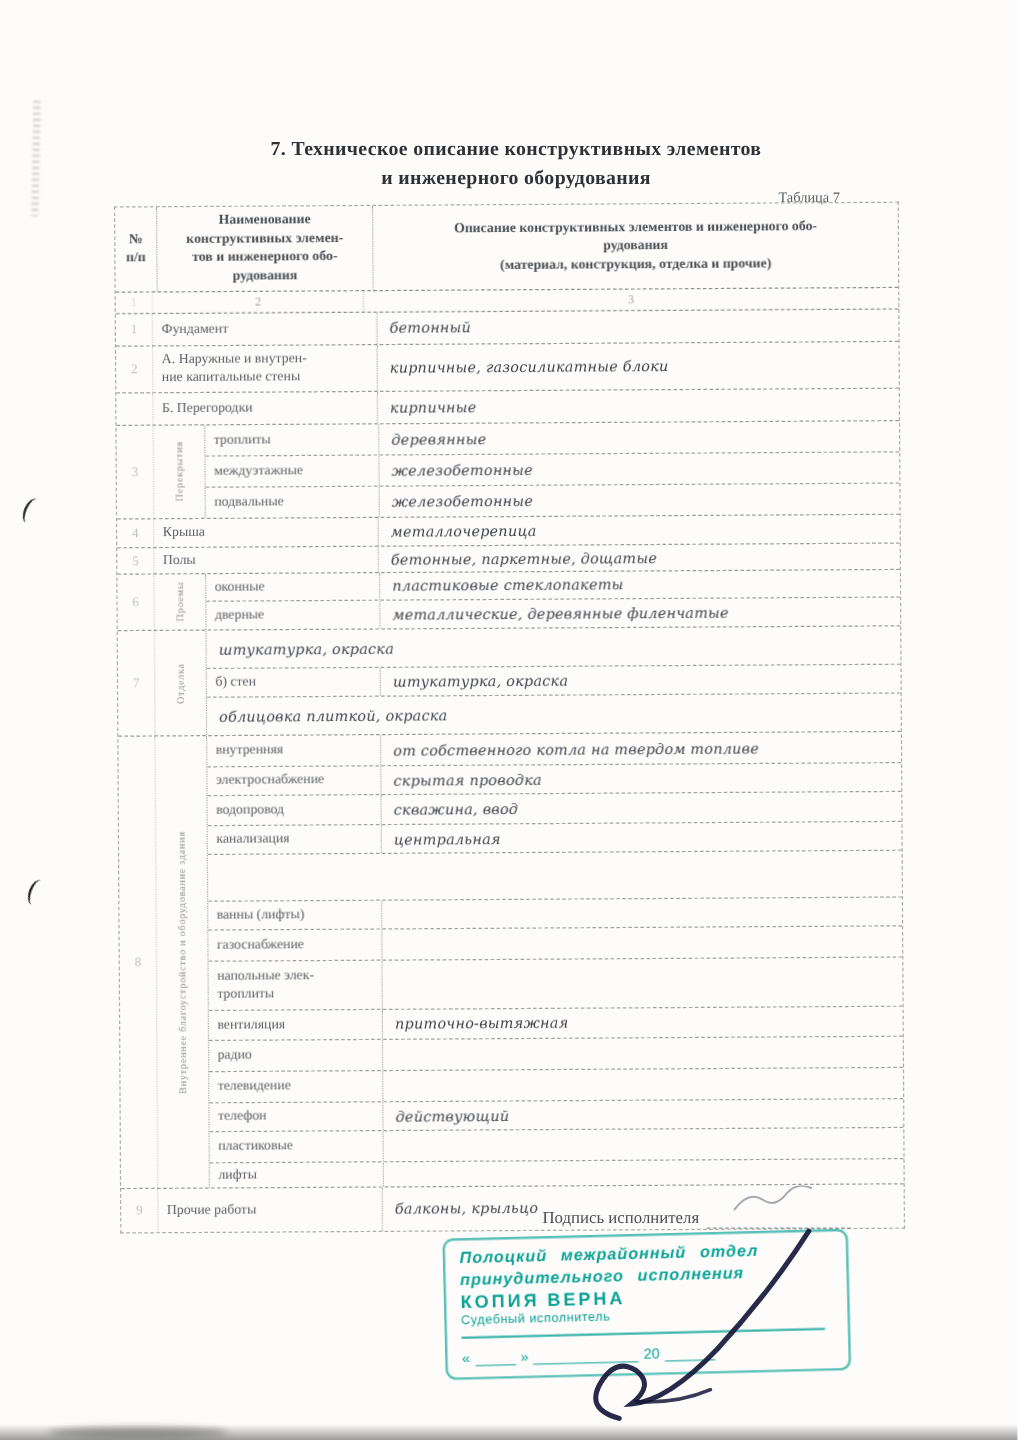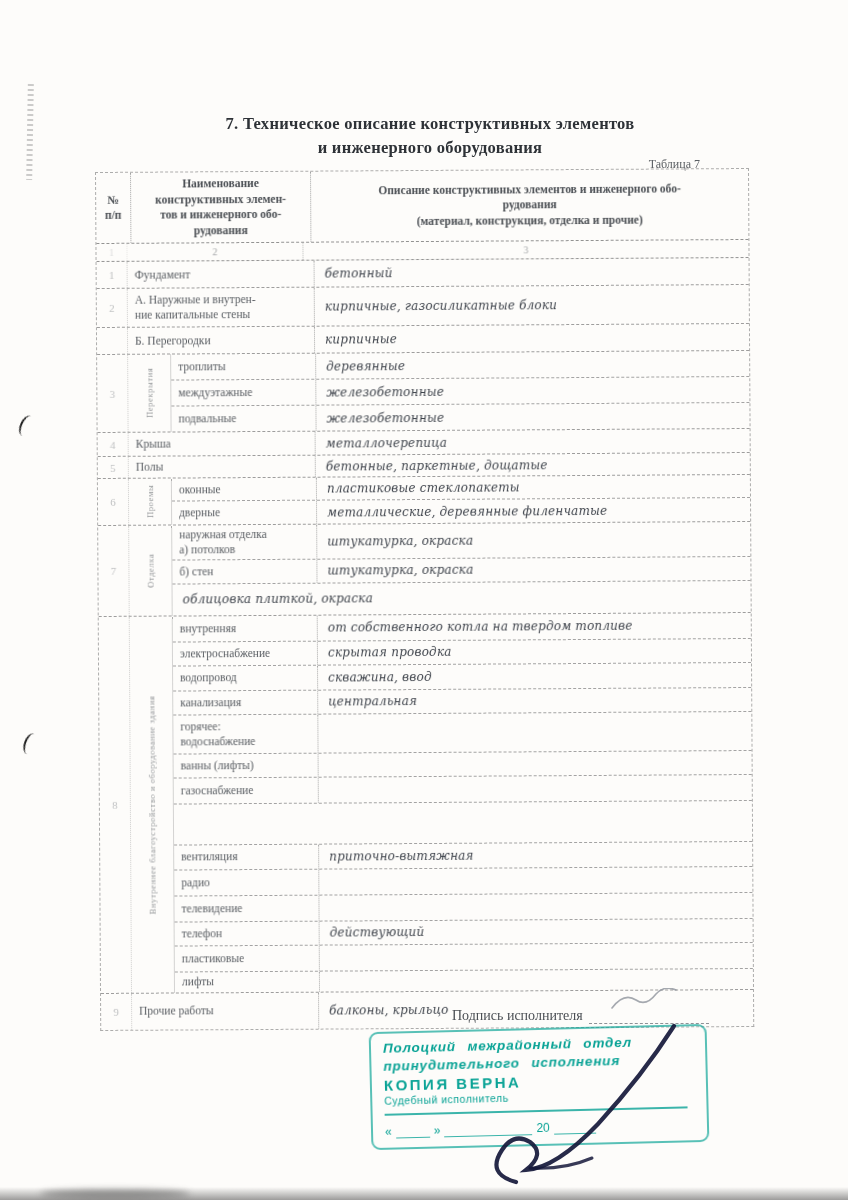--- a/index.html
+++ b/index.html
@@ -264,22 +264,20 @@
           </div>
         </div>
         <div class="block">
           <div class="numcell">7</div>
           <div class="bmain">
             <div class="glabel">
               <div class="vtext">Отделка</div>
             </div>
             <div class="grows">
               <div class="row" style="min-height: 31px;">
-                <div class="ncell g">наружная отделка
-а) потолков</div>
                 <div class="vcell">штукатурка, окраска</div>
               </div>
               <div class="row" style="min-height: 23px;">
                 <div class="ncell g">б) стен</div>
                 <div class="vcell">штукатурка, окраска</div>
               </div>
               <div class="row" style="min-height: 31px;">
                 <div class="vcell">облицовка плиткой, окраска</div>
               </div>
             </div>
@@ -302,33 +300,33 @@
               </div>
               <div class="row" style="min-height: 24px;">
                 <div class="ncell g">водопровод</div>
                 <div class="vcell">скважина, ввод</div>
               </div>
               <div class="row" style="min-height: 23px;">
                 <div class="ncell g">канализация</div>
                 <div class="vcell">центральная</div>
               </div>
               <div class="row" style="min-height: 38px;">
-                <div class="ncell g">горячее:
-водоснабжение</div>
                 <div class="vcell"></div>
               </div>
               <div class="row" style="min-height: 23px;">
                 <div class="ncell g">ванны (лифты)</div>
                 <div class="vcell"></div>
               </div>
               <div class="row" style="min-height: 25px;">
                 <div class="ncell g">газоснабжение</div>
                 <div class="vcell"></div>
               </div>
               <div class="row" style="min-height: 40px;">
+                <div class="ncell g">напольные элек-
+троплиты</div>
                 <div class="vcell"></div>
               </div>
               <div class="row" style="min-height: 24px;">
                 <div class="ncell g">вентиляция</div>
                 <div class="vcell">приточно-вытяжная</div>
               </div>
               <div class="row" style="min-height: 25px;">
                 <div class="ncell g">радио</div>
                 <div class="vcell"></div>
               </div>

